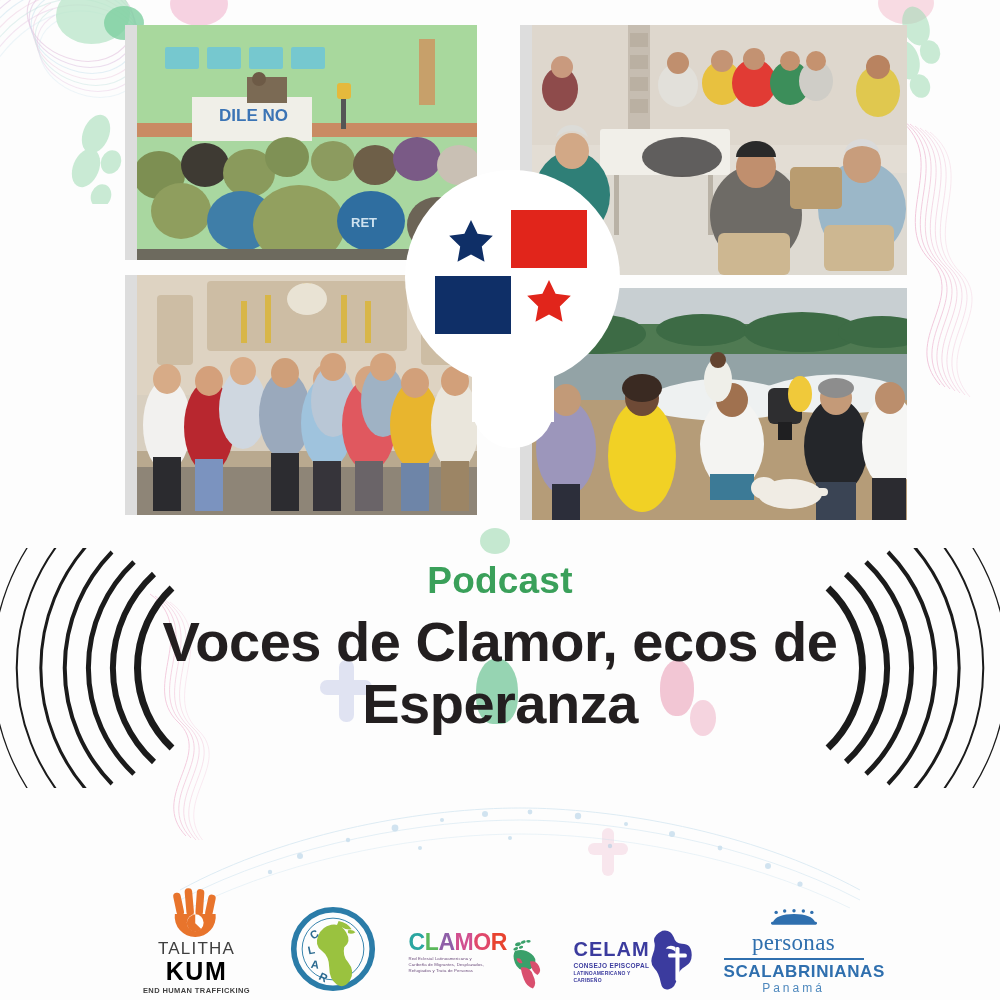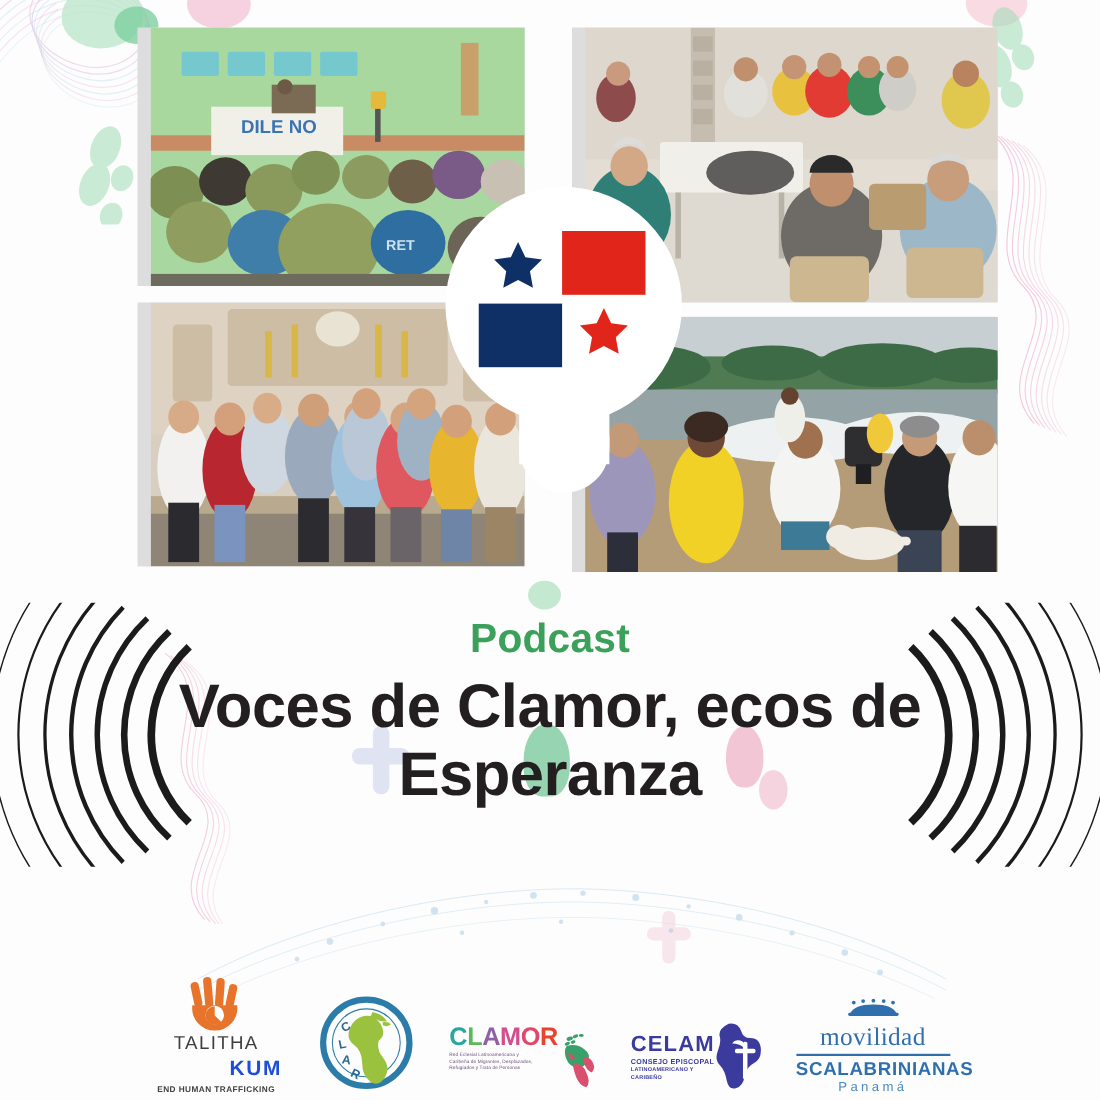--- a/index.html
+++ b/index.html
@@ -81,21 +81,21 @@
   .logo-row{
     position:absolute;left:0;bottom:4px;width:1000px;height:104px;
     display:flex;align-items:flex-end;justify-content:center;gap:30px;z-index:9;
   }
   .logo{position:relative;text-align:center;}
 
   
   .tk{width:120px;}
   .tk-mark{height:52px;display:flex;align-items:flex-end;justify-content:center;}
   .tk-t1{font-size:17px;letter-spacing:1.2px;color:#3f3f3f;line-height:19px;font-weight:normal;}
-  .tk-t2{font-size:19px;letter-spacing:1.5px;color:#1d4ed8;line-height:27px;font-weight:bold;text-align:right;}
+  .tk-t2{font-size:25px;letter-spacing:1.5px;color:#000000;line-height:27px;font-weight:bold;}
   .tk-t3{font-size:7.5px;letter-spacing:.4px;color:#3f3f3f;line-height:11px;font-weight:bold;}
 
   
   .clar{width:92px;}
 
   
   .clamor{width:135px;display:flex;gap:2px;}
   .clamor-txt{text-align:left;}
   .clamor-word{font-size:23px;font-weight:bold;line-height:24px;letter-spacing:-.4px;}
   .clamor-word span:nth-child(1){color:#2aa6a0;}
@@ -541,20 +541,20 @@
         <g fill="#2f6fae">
           <circle cx="14" cy="4" r="2"></circle>
             <circle cx="24" cy="2.4" r="2"></circle>
           <circle cx="35" cy="2" r="2"></circle>
             <circle cx="46" cy="2.4" r="2"></circle>
           <circle cx="56" cy="4" r="2"></circle>
           <path d="M10,16 q4,-10 25,-10 q21,0 25,10z"></path>
           <rect x="8" y="15" width="54" height="3.4" rx="1.6"></rect>
         </g>
       </svg>
-      <div class="hum-word">movilidad</div>
+      <div class="hum-word">personas</div>
       <div class="hum-rule"></div>
       <div class="hum-sc">SCALABRINIANAS</div>
       <div class="hum-pa">Panamá</div>
     </div>
 
   </div>
 </div>
 
 </body></html>

